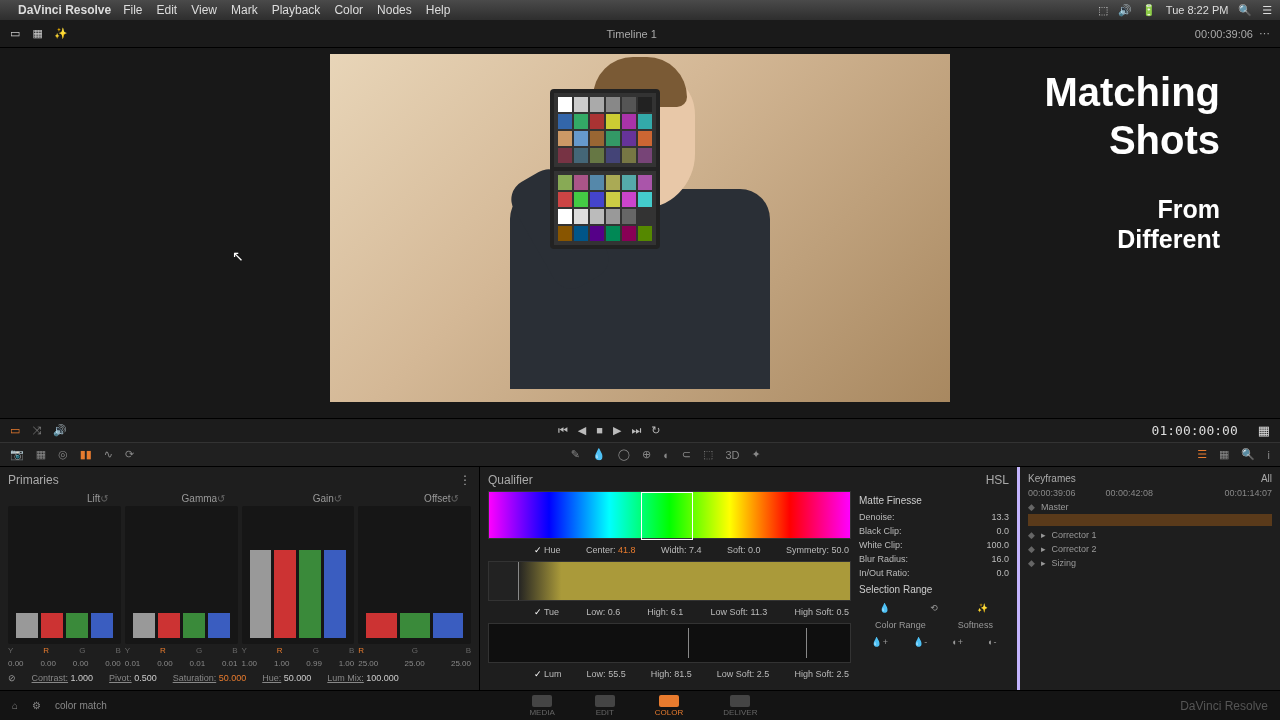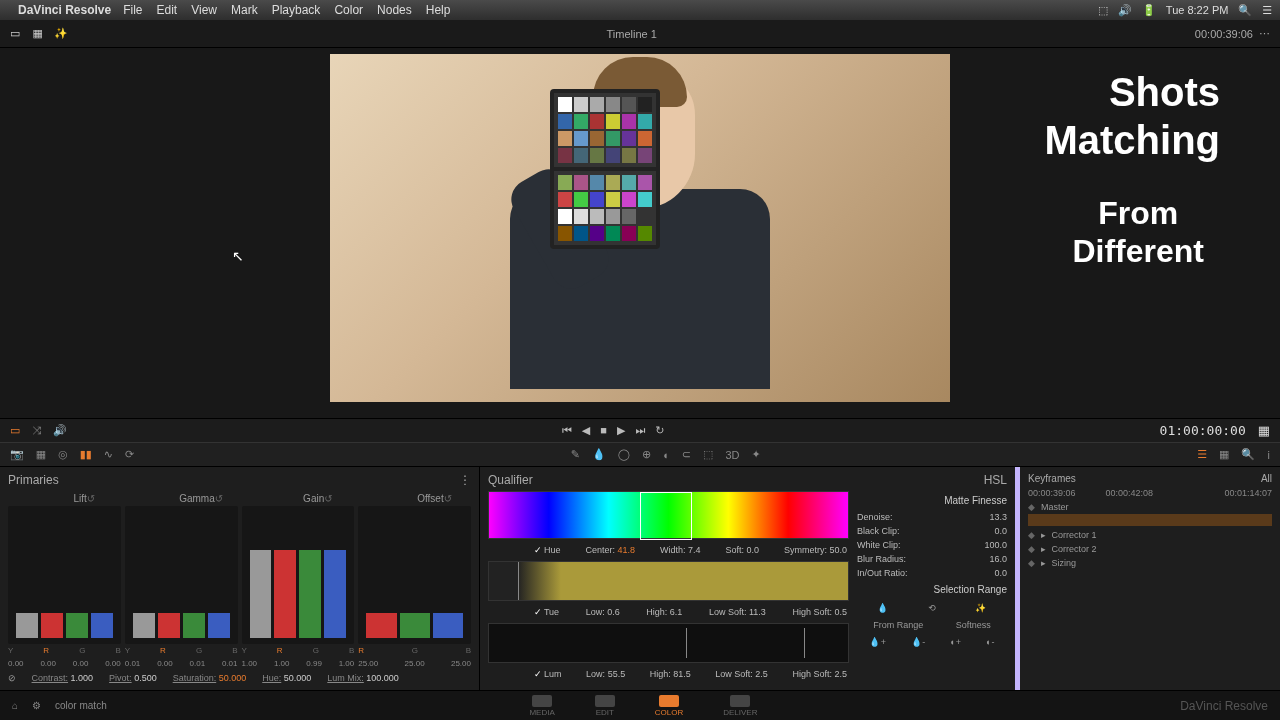--- a/index.html
+++ b/index.html
@@ -19,69 +19,69 @@
 .person { position:absolute; left:50%; top:15px; transform:translateX(-50%); width:320px; height:333px; }
 .person .head { width:110px; height:140px; background: #e8c8a8; border-radius: 50px 50px 60px 60px; margin: 0 auto; position:relative;}
 .person .hair { position:absolute; top:-12px; left:8px; right:8px; height:50px; background:#7a5a35; border-radius:40px 40px 10px 10px;}
 .person .body { width:260px; height:200px; background:#2a2f36; border-radius:30px 30px 0 0; margin:-20px auto 0; }
 .person .arm { position:absolute; left:50px; top:100px; width:60px; height:120px; background:#2a2f36; border-radius:20px; transform:rotate(-30deg);}
 .person .hand { position:absolute; left:80px; top:90px; width:40px; height:50px; background:#e8c8a8; border-radius:10px;}
 .colorchart { position:absolute; left:70px; top:20px; width:110px; height:160px; background:#222; border-radius:4px; padding:4px; display:flex; flex-direction:column; gap:4px;}
 .colorchart .half { flex:1; background:#333; display:grid; grid-template-columns:repeat(6,1fr); grid-template-rows:repeat(4,1fr); gap:2px; padding:4px;}
 .colorchart .sw { background:#888;}
 .viewer-title-overlay { position:absolute; right:60px; top:20px; color:#fff; font-size:40px; font-weight:600; line-height:1.2; text-align:right;}
-.viewer-title-overlay .row2 { text-align:center; margin-top:30px; font-size:32px;margin-left:12px;}
+.viewer-title-overlay .row2 { text-align:right; margin-top:30px; font-size:25px;margin-left:12px;}
 .cursor { position:absolute; left:232px; top:200px; width:12px; height:16px; }
 .cursor::before{content:"↖"; color:#fff; font-size:14px;}
 .transport-row { height:24px; background:#1c1c1c; display:flex; align-items:center; padding:0 10px; justify-content:space-between; border-top:1px solid #000;}
 .transport-row .left { display:flex; gap:12px; color:#888;}
 .transport-row .center { display:flex; gap:10px; color:#bbb;}
 .transport-row .center span{cursor:default;}
-.transport-row .right { color:#ddd; font-size:13px; display:flex; align-items:center; gap:12px;}
+.transport-row .right { color:#ddd; font-size:13px; display:flex; align-items:center; gap:20px;}
 .tc-big{font-family:monospace;}
 .toolbox-row { height:24px; background:#202020; display:flex; align-items:center; padding:0 10px; justify-content:space-between; border-top:1px solid #333;}
 .toolbox-row .group{display:flex; gap:12px; color:#888; align-items:center;}
 .toolbox-row .group .active{color:#e87b2e;}
 .panels { height: 224px; display:flex; background:#1e1e1e; border-top:1px solid #000;}
 .panel-primaries { width: 480px; border-right:1px solid #000; padding:4px 8px; display:flex; flex-direction:column;}
 .panel-header { font-size:12px; color:#aaa; padding:2px 0 4px; display:flex; justify-content:space-between;}
 .wheels { display:flex; gap:4px; flex:1;}
 .wheel-col { flex:1; display:flex; flex-direction:column;}
-.wheel-label { font-size:10px; color:#999; text-align:center; padding:2px 12px; display:flex; justify-content:center;margin-left:40px;}
+.wheel-label { font-size:10px; color:#999; text-align:center; padding:2px 12px; display:flex; justify-content:flex-end;margin-left:40px;}
 .wheel-label span:last-child{color:#666;}
 .bars { flex:1; display:flex; gap:3px; align-items:flex-end; padding:6px 8px; background:#161616; border-radius:2px; position:relative;}
 .bars .bar { flex:1; background:#333; height:70%; position:relative;}
 .bars .bar.y{background:#999;}
 .bars .bar.r{background:#c33;}
 .bars .bar.g{background:#3a8a3a;}
 .bars .bar.b{background:#3a5dc0;}
 .bars.lift .bar{height:20%;}
 .nums { display:flex; justify-content:space-between; font-size:8px; color:#888; padding:2px 0;}
 .nums .hdr{color:#666;}
 .nums .o{color:#e87b2e;}
 .prim-footer { display:flex; gap:16px; font-size:9px; color:#999; padding:3px 0; align-items:center;}
 .prim-footer .label{color:#888;text-decoration:underline;}
 .prim-footer .val{color:#ccc;}
 .prim-footer .val.o{color:#e87b2e;}
-.panel-qualifier { flex:1; padding:4px 8px; border-right:5px solid #c4b5fd; display:flex; flex-direction:column;}
+.panel-qualifier { flex:1; padding:4px 8px; border-right:3px solid #c4b5fd; display:flex; flex-direction:column;}
 .qual-body{display:flex; gap:8px; flex:1;}
 .qual-graphs{flex:1; display:flex; flex-direction:column; gap:4px;}
 .grad { height:48px; border:1px solid #333; position:relative; }
 .grad.hue{background:linear-gradient(90deg,#f0f,#00f,#0ff,#0f0,#ff0,#f00,#f0f);}
 .grad.hue::after{content:"";position:absolute;left:42%;top:0;width:50px;height:100%;border:1px solid #fff;}
 .gline { display:flex; justify-content:space-between; font-size:9px; color:#bbb; padding:2px 2px;margin-left:44px;}
 .gline .check{color:#fff;}
 .gline .o{color:#e87b2e;}
 .grad.sat{height:40px; background:linear-gradient(90deg,#222 0%,#222 8%, #aa9a3a 20%, #aa9a3a 100%); position:relative;}
 .grad.sat::before{content:"";position:absolute;left:0;top:0;width:8%;height:100%;border-right:1px solid #888;}
 .grad.lum{height:40px; background:#0f0f0f; position:relative;}
 .grad.lum::before{content:"";position:absolute;left:55%;right:12%;top:10%;bottom:10%;border:1px solid #888; border-top:none; border-bottom:none;}
 .qual-side{width:150px; font-size:9px; color:#bbb;}
 .qual-side .row{display:flex; justify-content:space-between; padding:2px 0;}
-.qual-side .sect{color:#ccc; text-align:right; padding:4px 0; font-size:10px;}
+.qual-side .sect{color:#ccc; text-align:left; padding:4px 0; font-size:10px;}
 .qual-side .tools{display:flex; justify-content:space-around; padding:4px 0; color:#999;}
 .qual-side .tools .active{color:#e87b2e;}
 .qual-bottom{display:flex; justify-content:space-around; font-size:9px; color:#999; padding:3px 0;}
 .panel-keyframes { width:260px; padding:4px 8px; display:flex; flex-direction:column;}
 .kf-header{display:flex; justify-content:space-between; font-size:10px; color:#aaa; padding:2px 0;}
 .kf-row{display:flex; align-items:center; gap:6px; font-size:9px; color:#999; padding:2px 0;}
 .kf-row .diamond{color:#666;}
 .kf-tc{display:flex; gap:30px; font-size:9px; color:#888; padding:2px 0;}
 .kf-track{height:12px; background:#5a3a1a; margin:0 0 2px 0;}
 .bottombar { height:30px; background:#141414; display:flex; align-items:center; justify-content:space-between; padding:0 12px; border-top:1px solid #000;}
@@ -190,22 +190,22 @@
             <div class="sw" style="background:#058"></div>
             <div class="sw" style="background:#508"></div>
             <div class="sw" style="background:#085"></div>
             <div class="sw" style="background:#805"></div>
             <div class="sw" style="background:#580"></div>
         </div>
       </div>
     </div>
   </div>
   <div class="viewer-title-overlay">
+    <div>Matching</div>
     <div>Shots</div>
-    <div>Matching</div>
     <div class="row2">
       <div>From</div>
       <div>Different</div>
     </div>
   </div>
   <div class="cursor"></div>
 </div>
 
 <div class="transport-row">
   <div class="left">
@@ -421,21 +421,21 @@
             <span>In/Out Ratio:</span>
             <span>0.0</span>
           </div>
         <div class="sect">Selection Range</div>
         <div class="tools">
           <span class="active">💧</span>
           <span>⟲</span>
           <span>✨</span>
         </div>
         <div class="qual-bottom">
-          <span>From Range</span>
+          <span>Color Range</span>
           <span>Softness</span>
         </div>
         <div class="tools">
           <span>💧+</span>
           <span>💧-</span>
           <span>◐+</span>
           <span>◐-</span>
         </div>
       </div>
     </div>

